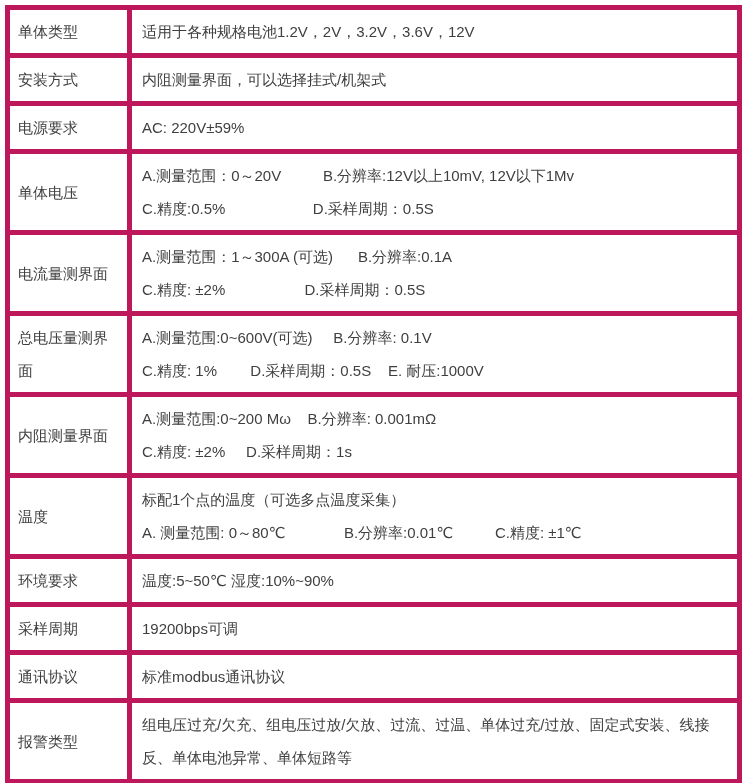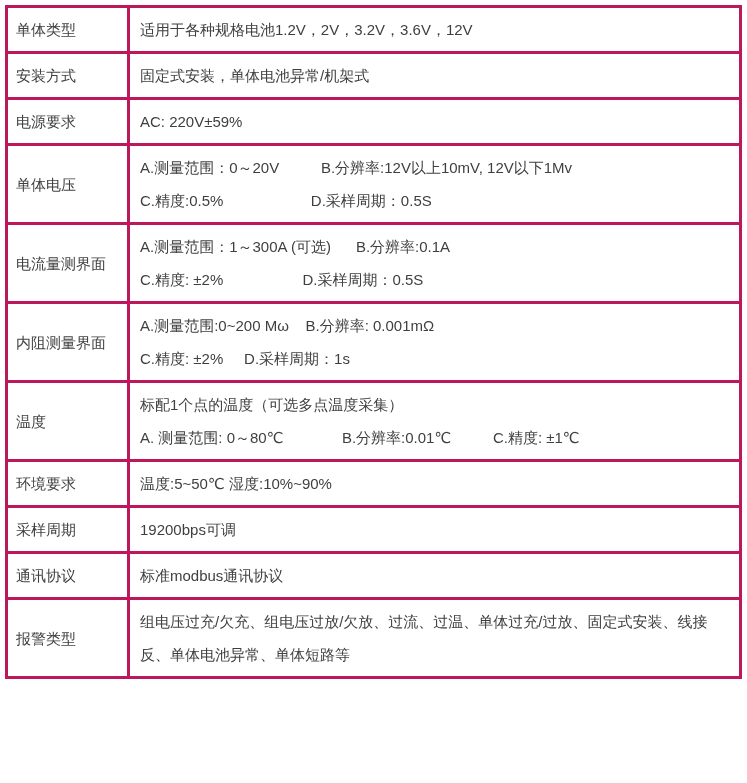--- a/index.html
+++ b/index.html
@@ -15,21 +15,21 @@
   }
   .table-wrap {
     padding: 5px 5px 4px 5px;
   }
   table.spec-table {
     border-collapse: collapse;
     width: 737px;
     table-layout: fixed;
   }
   table.spec-table td {
-    border: 3px solid #be185d;
+    border: 5px solid #be185d;
     color: #3f3f3f;
     font-size: 15px;
     vertical-align: middle;
     box-sizing: border-box;
   }
   td.label-cell {
     width: 122px;
     padding: 5px 14px 5px 8px;
     line-height: 33px;
   }
@@ -50,41 +50,48 @@
     <tbody>
       <tr>
         <td class="label-cell">单体类型</td>
         <td class="value-cell">
           <div class="value-line">适用于各种规格电池1.2V，2V，3.2V，3.6V，12V</div>
         </td>
       </tr>
       <tr>
         <td class="label-cell">安装方式</td>
         <td class="value-cell">
-          <div class="value-line">固定式安装，单体电池异常/机架式</div>
+          <div class="value-line">内阻测量界面，可以选择挂式/机架式</div>
         </td>
       </tr>
       <tr>
         <td class="label-cell">电源要求</td>
         <td class="value-cell">
           <div class="value-line">AC: 220V±59%</div>
         </td>
       </tr>
       <tr>
         <td class="label-cell">单体电压</td>
         <td class="value-cell">
           <div class="value-line">A.测量范围：0～20V          B.分辨率:12V以上10mV, 12V以下1Mv</div>
           <div class="value-line">C.精度:0.5%                     D.采样周期：0.5S</div>
         </td>
       </tr>
       <tr>
         <td class="label-cell">电流量测界面</td>
         <td class="value-cell">
           <div class="value-line">A.测量范围：1～300A (可选)      B.分辨率:0.1A</div>
           <div class="value-line">C.精度: ±2%                   D.采样周期：0.5S</div>
+        </td>
+      </tr>
+      <tr>
+        <td class="label-cell">总电压量测界面</td>
+        <td class="value-cell">
+          <div class="value-line">A.测量范围:0~600V(可选)     B.分辨率: 0.1V</div>
+          <div class="value-line">C.精度: 1%        D.采样周期：0.5S    E. 耐压:1000V</div>
         </td>
       </tr>
       <tr>
         <td class="label-cell">内阻测量界面</td>
         <td class="value-cell">
           <div class="value-line">A.测量范围:0~200 Mω    B.分辨率: 0.001mΩ</div>
           <div class="value-line">C.精度: ±2%     D.采样周期：1s</div>
         </td>
       </tr>
       <tr>

